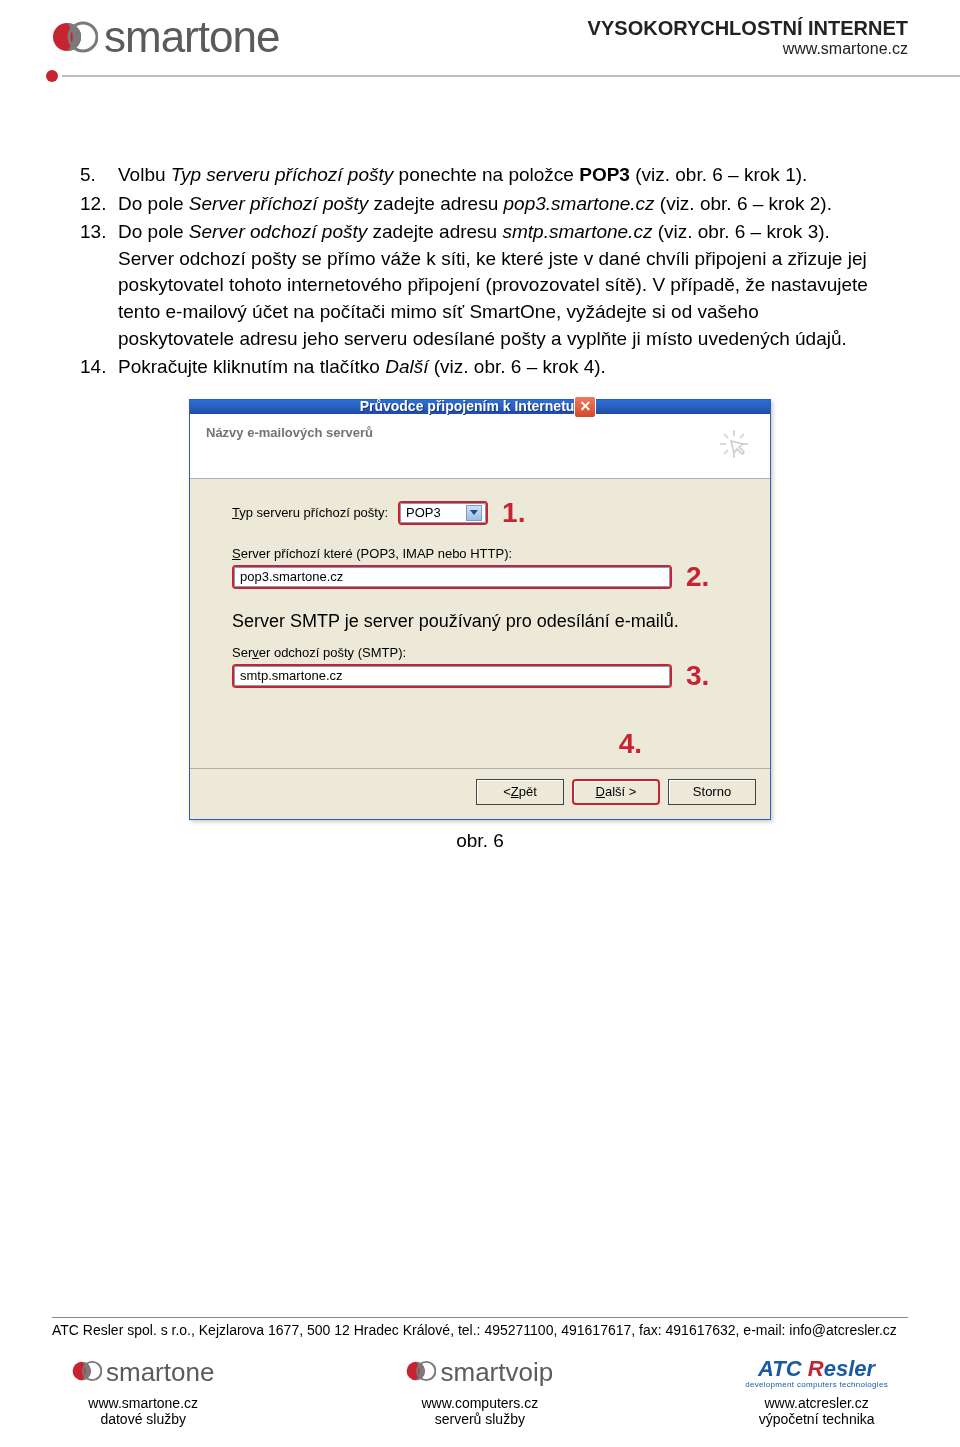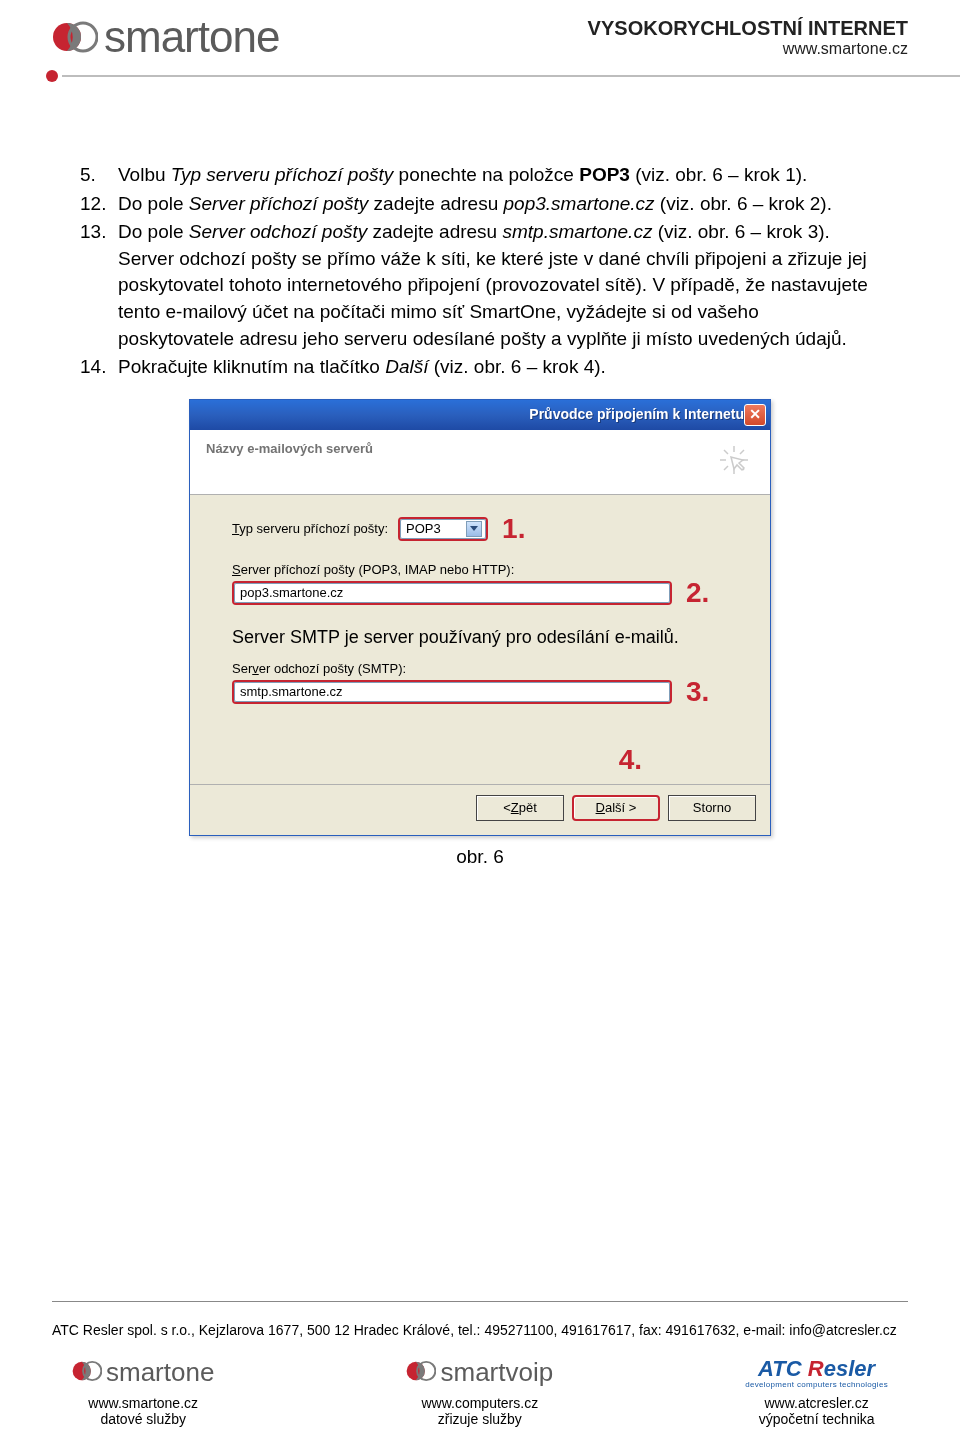--- a/index.html
+++ b/index.html
@@ -74,25 +74,25 @@
   }
   .dialog {
     width: 582px;
     border: 1px solid #2a5fbd;
     background: #ece9d8;
     font-family: Tahoma, Arial, sans-serif;
     font-size: 13px;
     box-shadow: 2px 2px 4px rgba(0,0,0,0.2);
   }
   .titlebar {
-    height: 30px;
+    height: 14px;
     background: linear-gradient(to bottom, #2a6fd8 0%, #2a5fbd 50%, #1e4aa5 100%);
     display: flex;
     align-items: center;
-    justify-content: flex-end;
+    justify-content: center;
     padding: 0 4px 0 0;
   }
   .titlebar-text {
     color: #fff;
     font-weight: bold;
     font-size: 14px;
     text-shadow: 1px 1px 0 #1a3a7a;
   }
   .close-btn {
     width: 22px; height: 22px;
@@ -198,21 +198,21 @@
   
   .footer {
     position: absolute;
     bottom: 20px;
     left: 0;
     width: 100%;
     padding: 0 52px;
   }
   .footer-line {
     border-top: 1px solid #888;
-    padding-top: 20px;
+    padding-top: 4px;
     font-size: 14px;
     text-align: left;
     margin-bottom: 18px;
   }
   .footer-cols {
     display: flex;
     justify-content: space-between;
     align-items: flex-end;
     padding: 0 20px;
   }
@@ -295,21 +295,21 @@
         <div class="row">
           <span class="lbl"><span class="ul">T</span><span>yp serveru příchozí pošty:</span></span>
           <div class="sel">
             <span>POP3</span>
             <span class="sel-arrow"></span>
           </div>
           <span class="marker">1.</span>
         </div>
 
         <div style="margin-top:18px">
-          <div class="lbl"><span class="ul">S</span><span>erver příchozí pošty (POP3, IMAP nebo HTTP):</span></div>
+          <div class="lbl"><span class="ul">S</span><span>erver příchozí které (POP3, IMAP nebo HTTP):</span></div>
           <div class="row">
             <div class="txt">
                 <span>pop3.smartone.cz</span>
               </div>
             <span class="marker">2.</span>
           </div>
         </div>
 
         <div class="stmt">Server SMTP je server používaný pro odesílání e-mailů.</div>
 
@@ -368,21 +368,21 @@
         <span class="flogo-mini">
           <svg viewBox="0 0 46 46">
               <circle cx="15" cy="23" r="14" fill="#c62431"></circle>
               <path d="M15 9 a14 14 0 0 1 0 28 a20 20 0 0 0 0 -28 z" fill="#7a7a7a"></path>
               <circle cx="31" cy="23" r="14" fill="none" stroke="#7a7a7a" stroke-width="3"></circle>
             </svg>
         </span>
         <span class="flogo-text">smartvoip</span>
       </div>
       <div>www.computers.cz</div>
-      <div>zřizuje služby</div>
+      <div>serverů služby</div>
     </div>
     <div class="fcol">
       <div class="flogo" style="flex-direction:column; gap:0">
         <span class="atc-logo-text"><span>ATC</span> <span class="r">R</span><span>esler</span></span>
         <span class="atc-sub">development computers technologies</span>
       </div>
       <div>www.atcresler.cz</div>
       <div>výpočetní technika</div>
     </div>
   </div>

